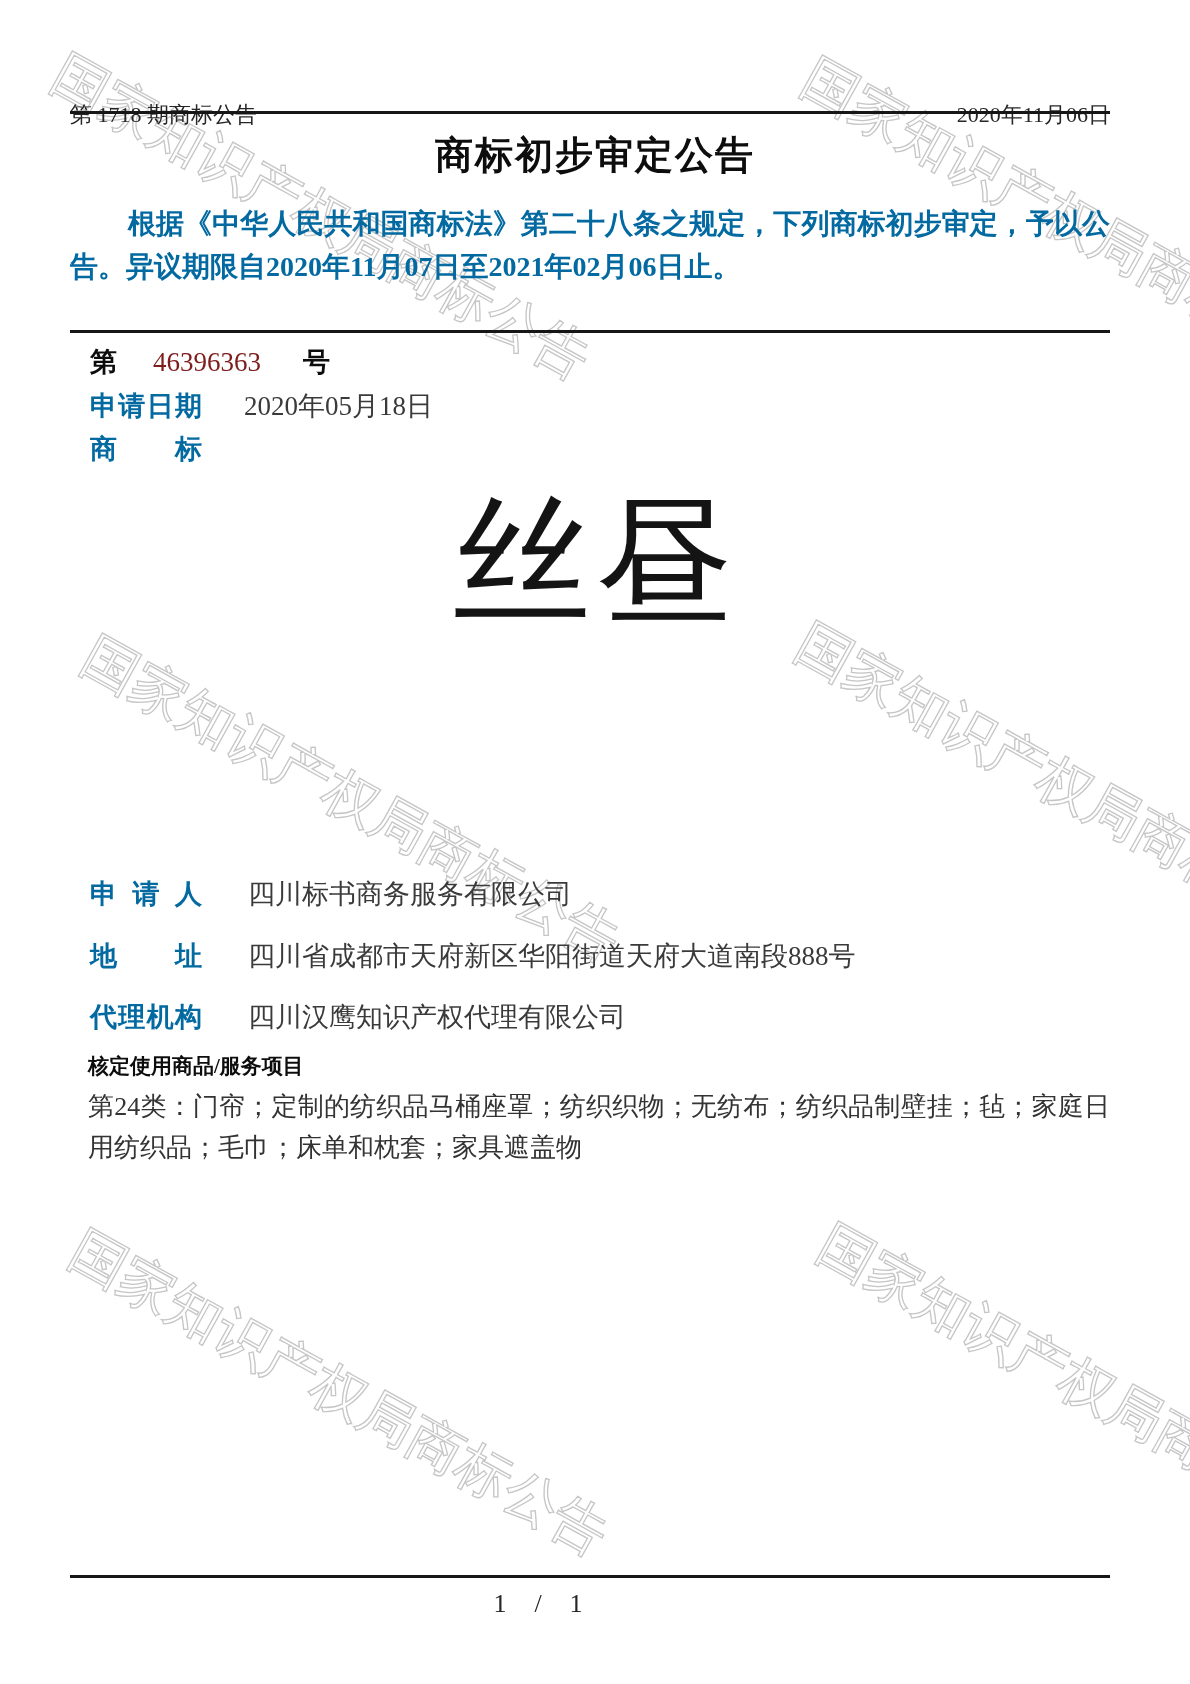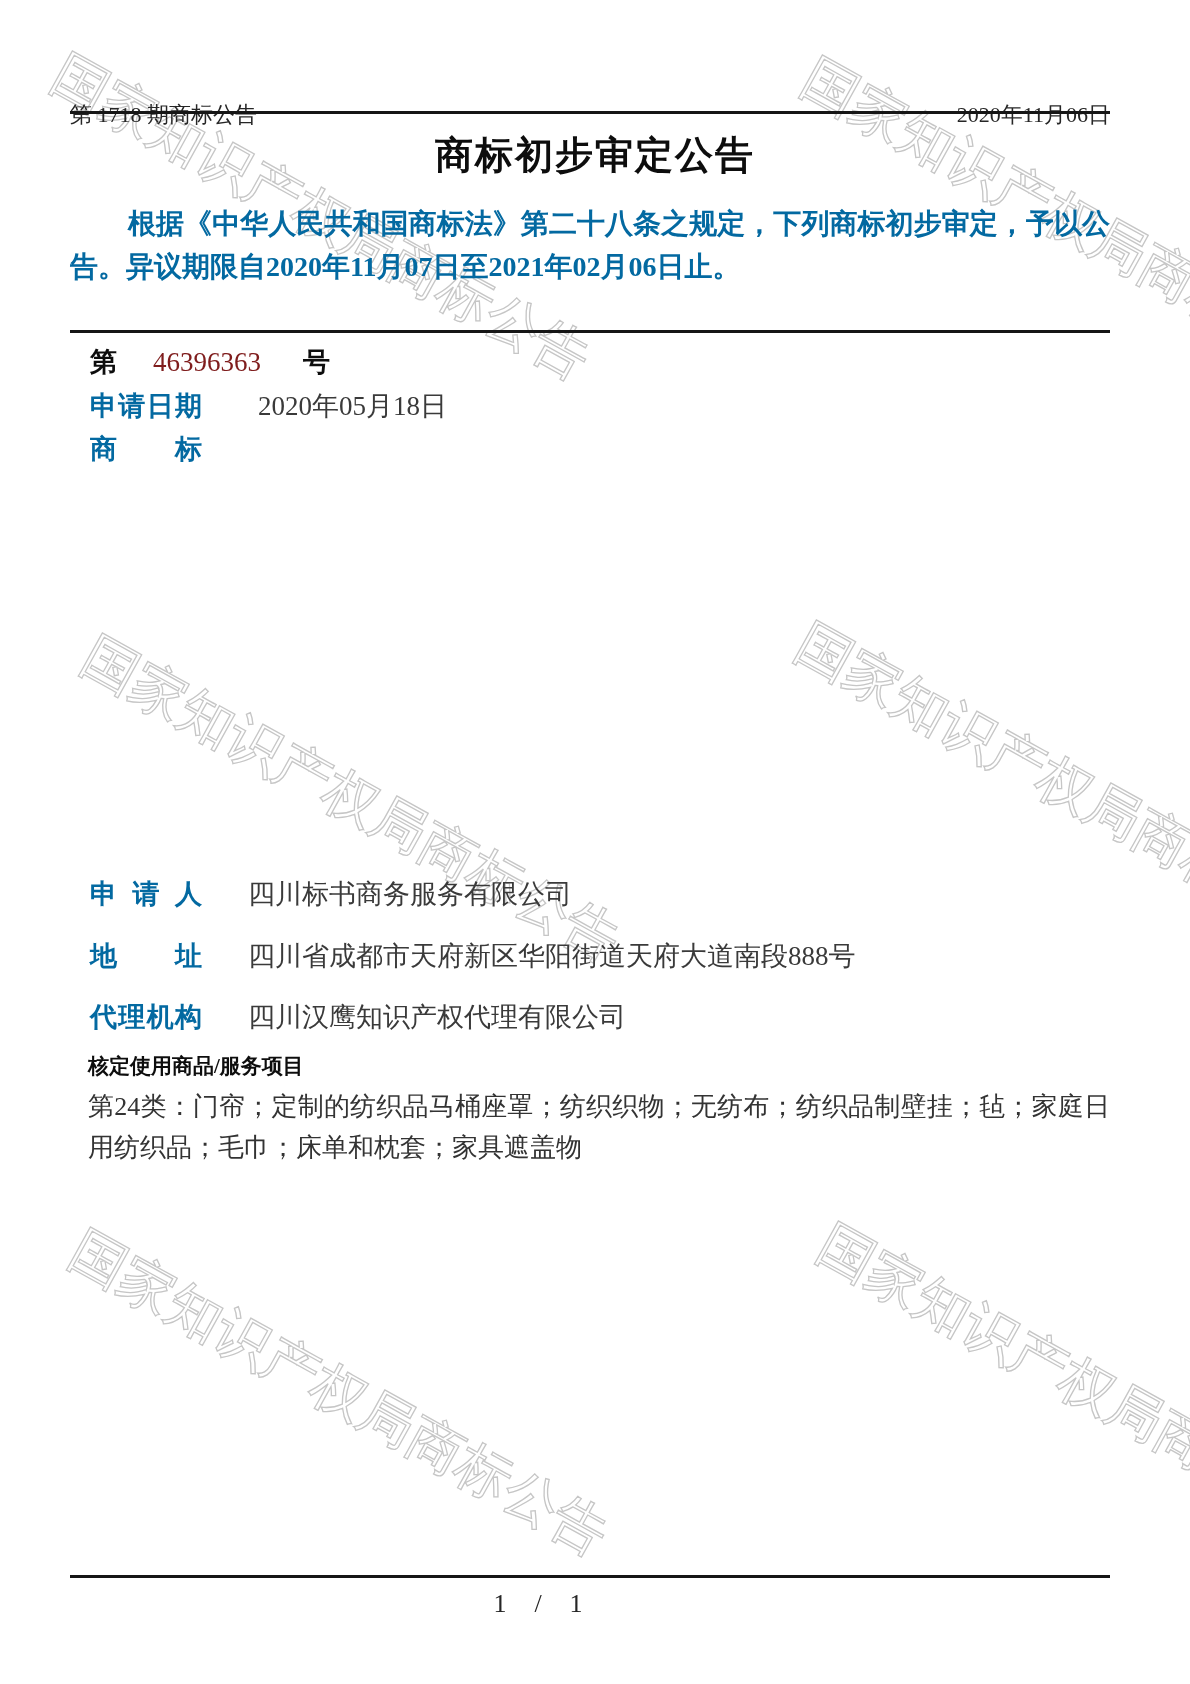--- a/index.html
+++ b/index.html
@@ -62,21 +62,21 @@
     text-align:justify;text-align-last:justify;
     vertical-align:baseline;
     font-family:Liberation Serif, serif;
   }
   .field-value{color:#3a3a3a;margin-left:46px;}
   .row-number{top:344px;}
   .row-number .num-prefix,.row-number .num-suffix{font-weight:700;color:#0d0d0d;}
   .row-number .num-value{color:#7f1d1d;margin-left:36px;}
   .row-number .num-suffix{margin-left:42px;}
   .row-appdate{top:388px;}
-  .row-appdate .field-value{margin-left:56px;}
+  .row-appdate .field-value{margin-left:42px;}
   .row-marklabel{top:431px;}
   .trademark-box{
     position:absolute;top:468px;left:0;width:100%;
     text-align:center;
   }
   .trademark-text{
     font-size:138px;line-height:190px;color:#141414;
     letter-spacing:4px;font-weight:500;
   }
   .row-applicant{top:876px;}
@@ -131,20 +131,23 @@
     </div>
 
     <div class="field-row row-appdate">
       <span class="field-label">申请日期</span><span class="field-value">2020年05月18日</span>
     </div>
 
     <div class="field-row row-marklabel">
       <span class="field-label">商标</span>
     </div>
 
+    <div class="trademark-box">
+      <span class="trademark-text">丝昼</span>
+    </div>
 
     <div class="field-row row-applicant">
       <span class="field-label">申请人</span><span class="field-value">四川标书商务服务有限公司</span>
     </div>
 
     <div class="field-row row-address">
       <span class="field-label">地址</span><span class="field-value">四川省成都市天府新区华阳街道天府大道南段888号</span>
     </div>
 
     <div class="field-row row-agency">

